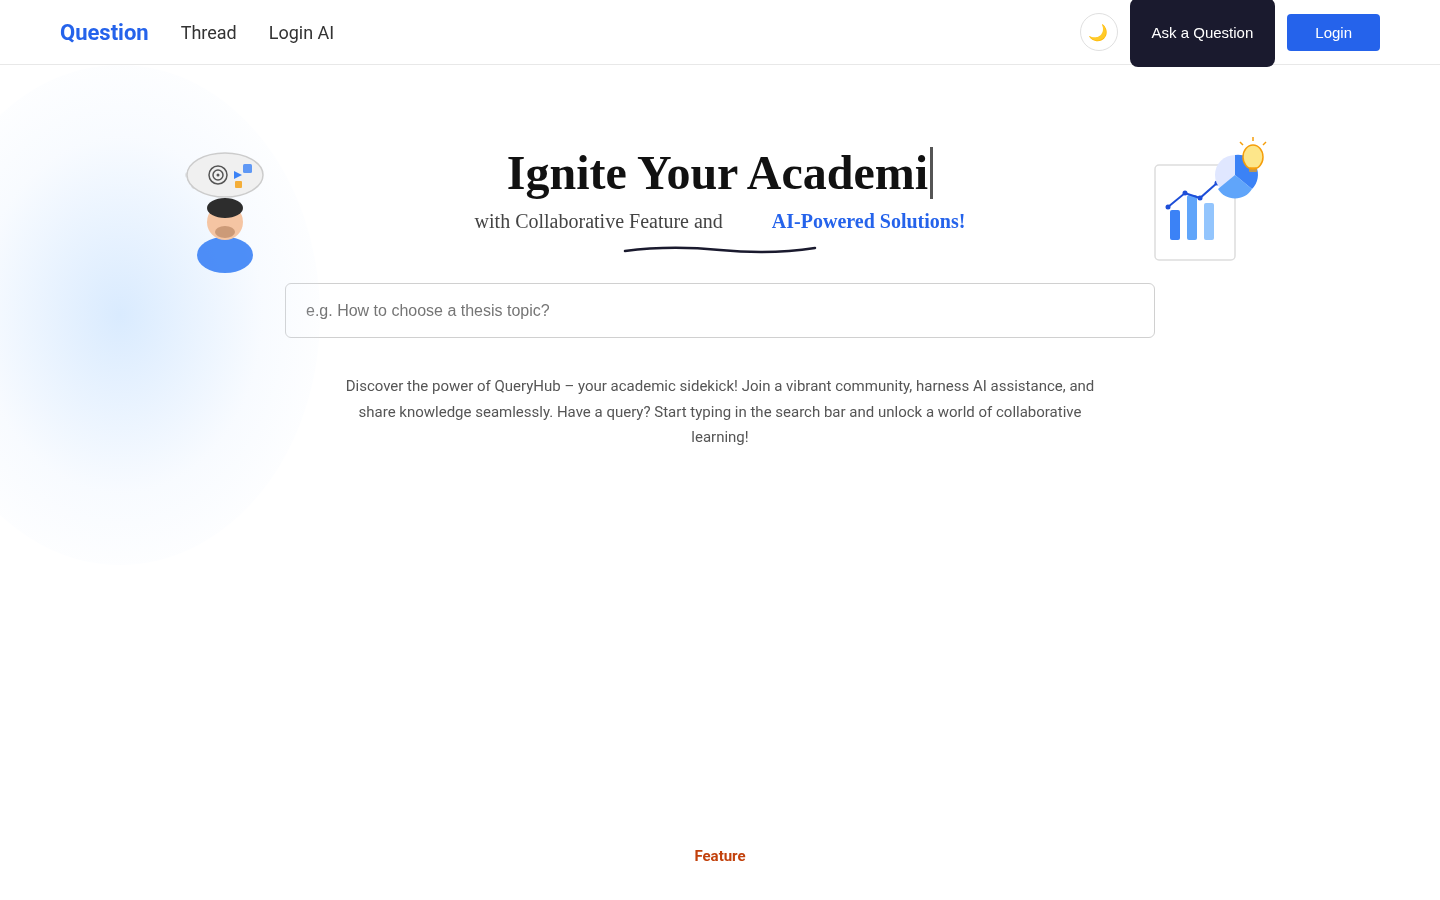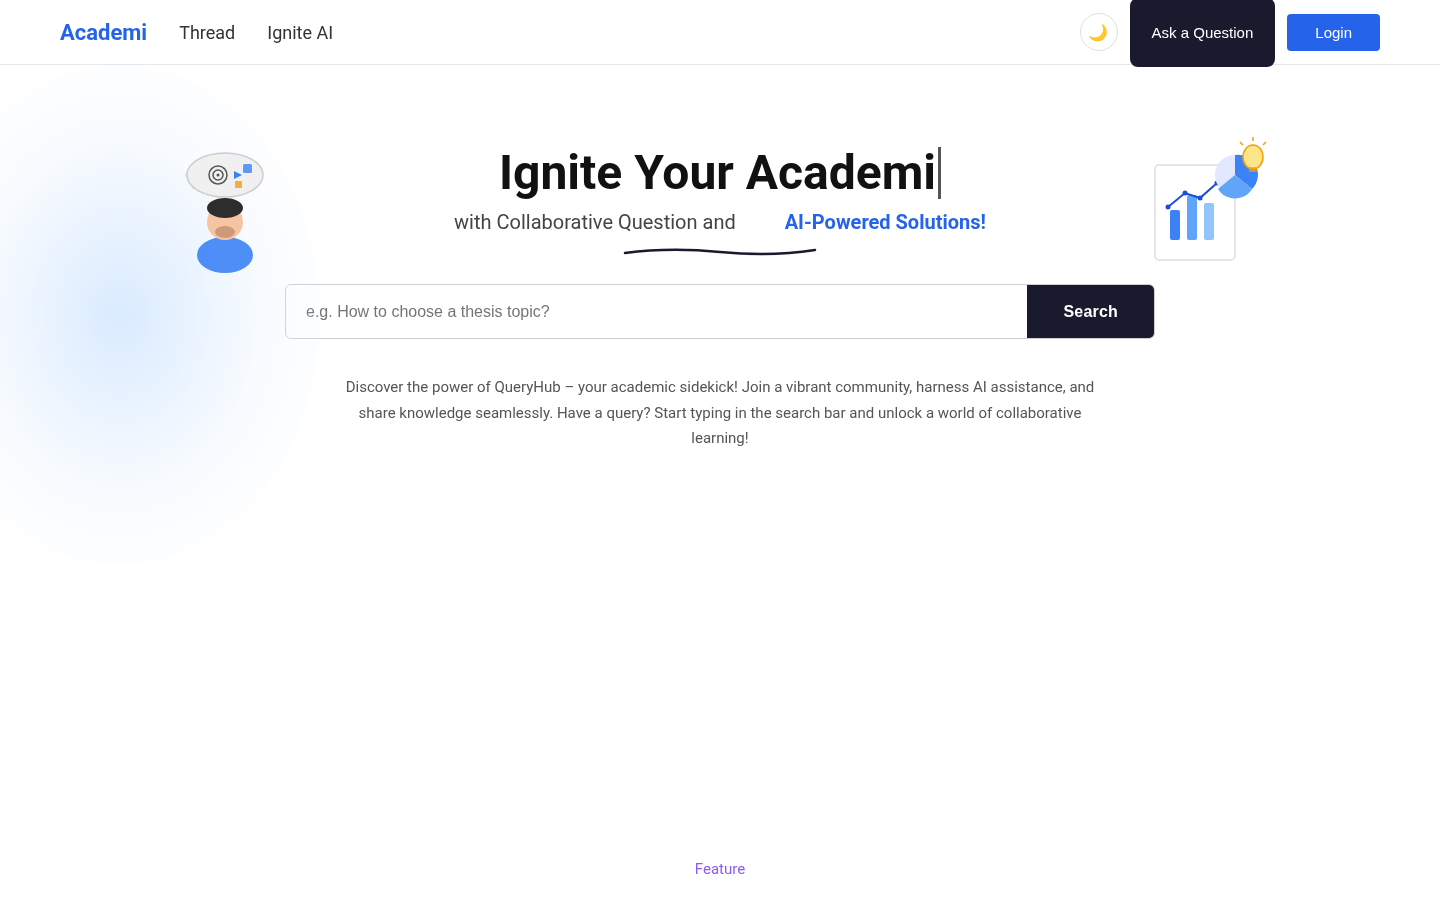--- a/index.html
+++ b/index.html
@@ -132,20 +132,21 @@
       width: 145px;
       height: 145px;
     }
 
     
     .hero-content {
       text-align: center;
       max-width: 750px;
       position: relative;
       z-index: 2;
+      font-family: Liberation Serif, serif;
     }
 
     .hero-title {
       font-size: 48px;
       font-weight: 700;
       color: #111;
       line-height: 1.15;
       margin-bottom: 10px;
       display: flex;
       align-items: center;
@@ -226,47 +227,47 @@
       max-width: 750px;
       text-align: center;
       color: #555;
       font-size: 15px;
       line-height: 1.7;
     }
 
     
     .feature-label {
       position: absolute;
-      bottom: 22px;
+      bottom: 35px;
       left: 50%;
       transform: translateX(-50%);
       font-size: 15px;
-      color: #8b5cf6;
-      font-weight: 400;
+      color: #c2410c;
+      font-weight: 700;
     }
 
     
     .svg-left-person {
       width: 130px;
       height: 130px;
     }
 
     .svg-right-chart {
       width: 145px;
       height: 145px;
     }
   </style>
 </head>
 <body>
 
 <nav class="navbar">
   <div class="nav-left">
-    <a class="logo" href="#">Academi</a>
+    <a class="logo" href="#">Question</a>
     <a class="nav-link" href="#">Thread</a>
-    <a class="nav-link" href="#">Ignite AI</a>
+    <a class="nav-link" href="#">Login AI</a>
   </div>
   <div class="nav-right">
     <button class="theme-toggle">
       <span>🌙</span>
     </button>
     <button class="btn-ask">Ask a Question</button>
     <button class="btn-login">Login</button>
   </div>
 </nav>
 
@@ -326,30 +327,29 @@
       <line x1="108" y1="10" x2="105" y2="7" stroke="#f59e0b" stroke-width="1.5"></line>
     </svg>
   </div>
 
   <div class="hero-content">
     <h1 class="hero-title">
       <span>Ignite Your Academi</span>
         <span class="cursor-blink"></span>
     </h1>
     <p class="hero-subtitle">
-      <span>with Collaborative Question and </span><strong class="highlight">AI-Powered Solutions!</strong>
+      <span>with Collaborative Feature and </span><strong class="highlight">AI-Powered Solutions!</strong>
     </p>
     <div class="underline-decoration">
       <svg viewBox="0 0 200 12" xmlns="http://www.w3.org/2000/svg">
         <path d="M5 8 Q50 2 100 7 Q150 12 195 5" stroke="#1a1a2e" stroke-width="2.5" fill="none" stroke-linecap="round"></path>
       </svg>
     </div>
   </div>
 
   <div class="search-bar-container">
     <input class="search-input" type="text" placeholder="e.g. How to choose a thesis topic?" style="">
-    <button class="search-btn">Search</button>
   </div>
 
   <p class="hero-description">Discover the power of QueryHub – your academic sidekick! Join a vibrant community, harness AI assistance, and share knowledge seamlessly. Have a query? Start typing in the search bar and unlock a world of collaborative learning!</p>
 
   <div class="feature-label">Feature</div>
 </section>
 
 </body></html>

